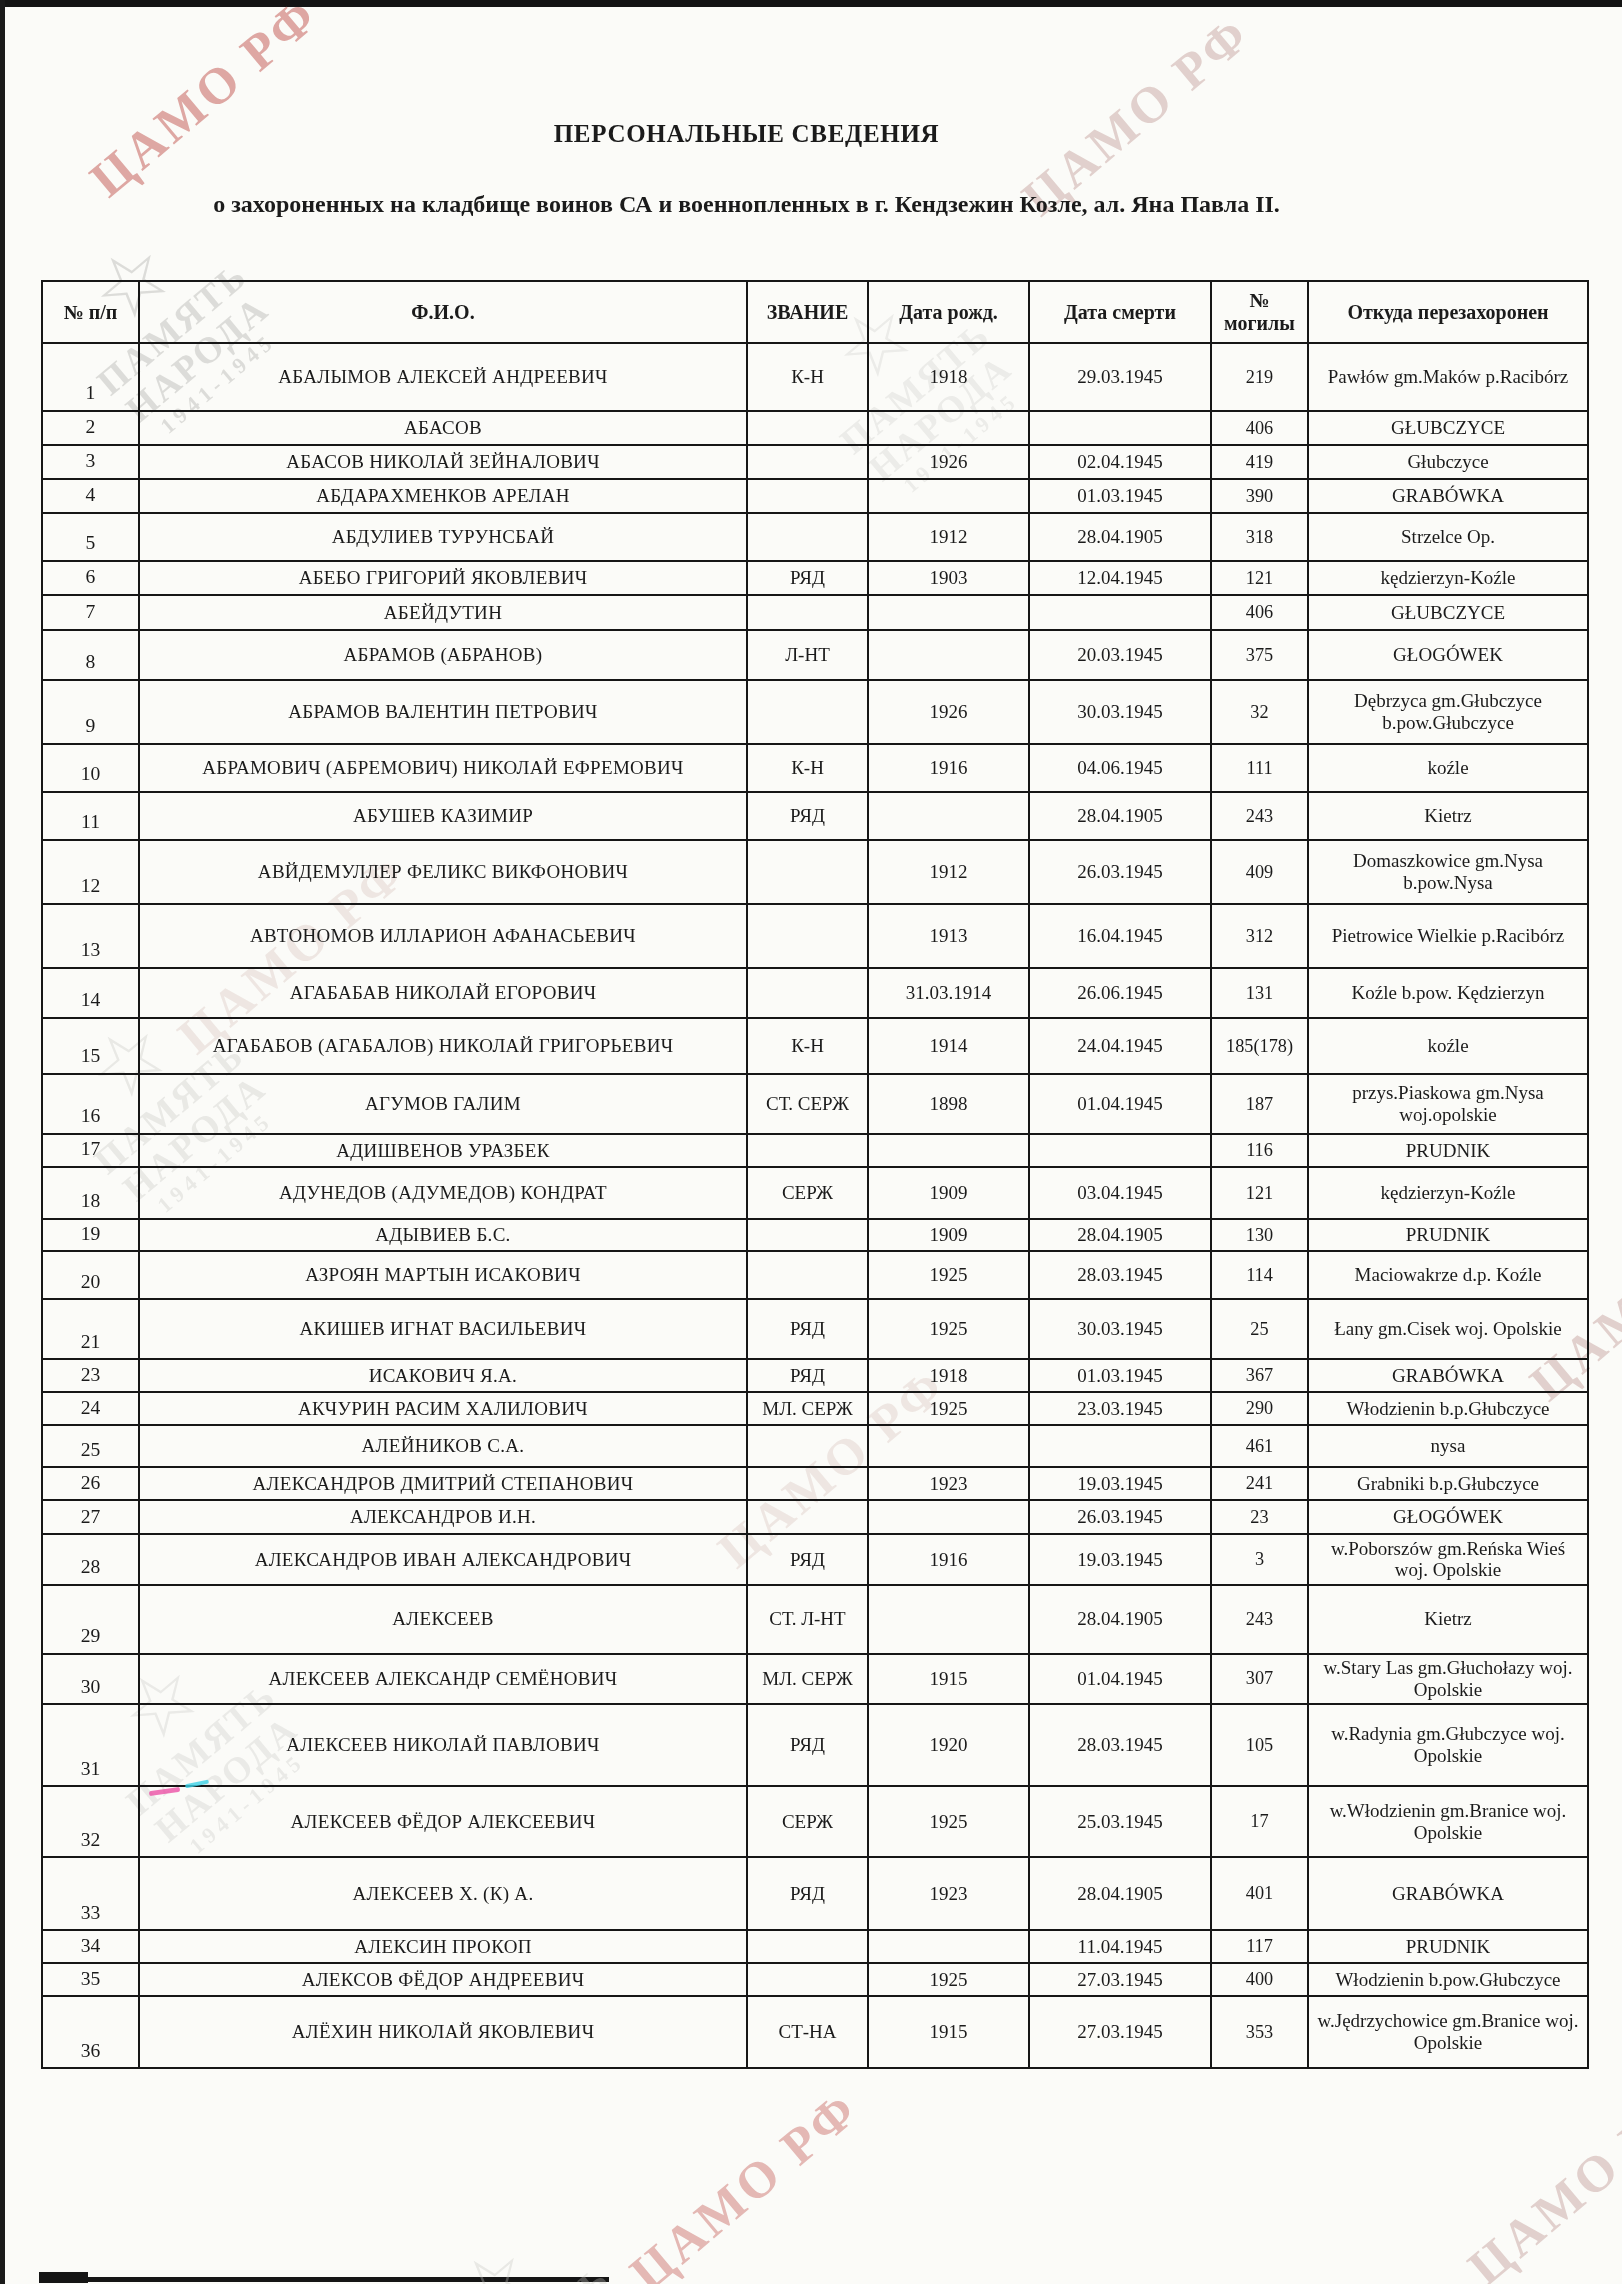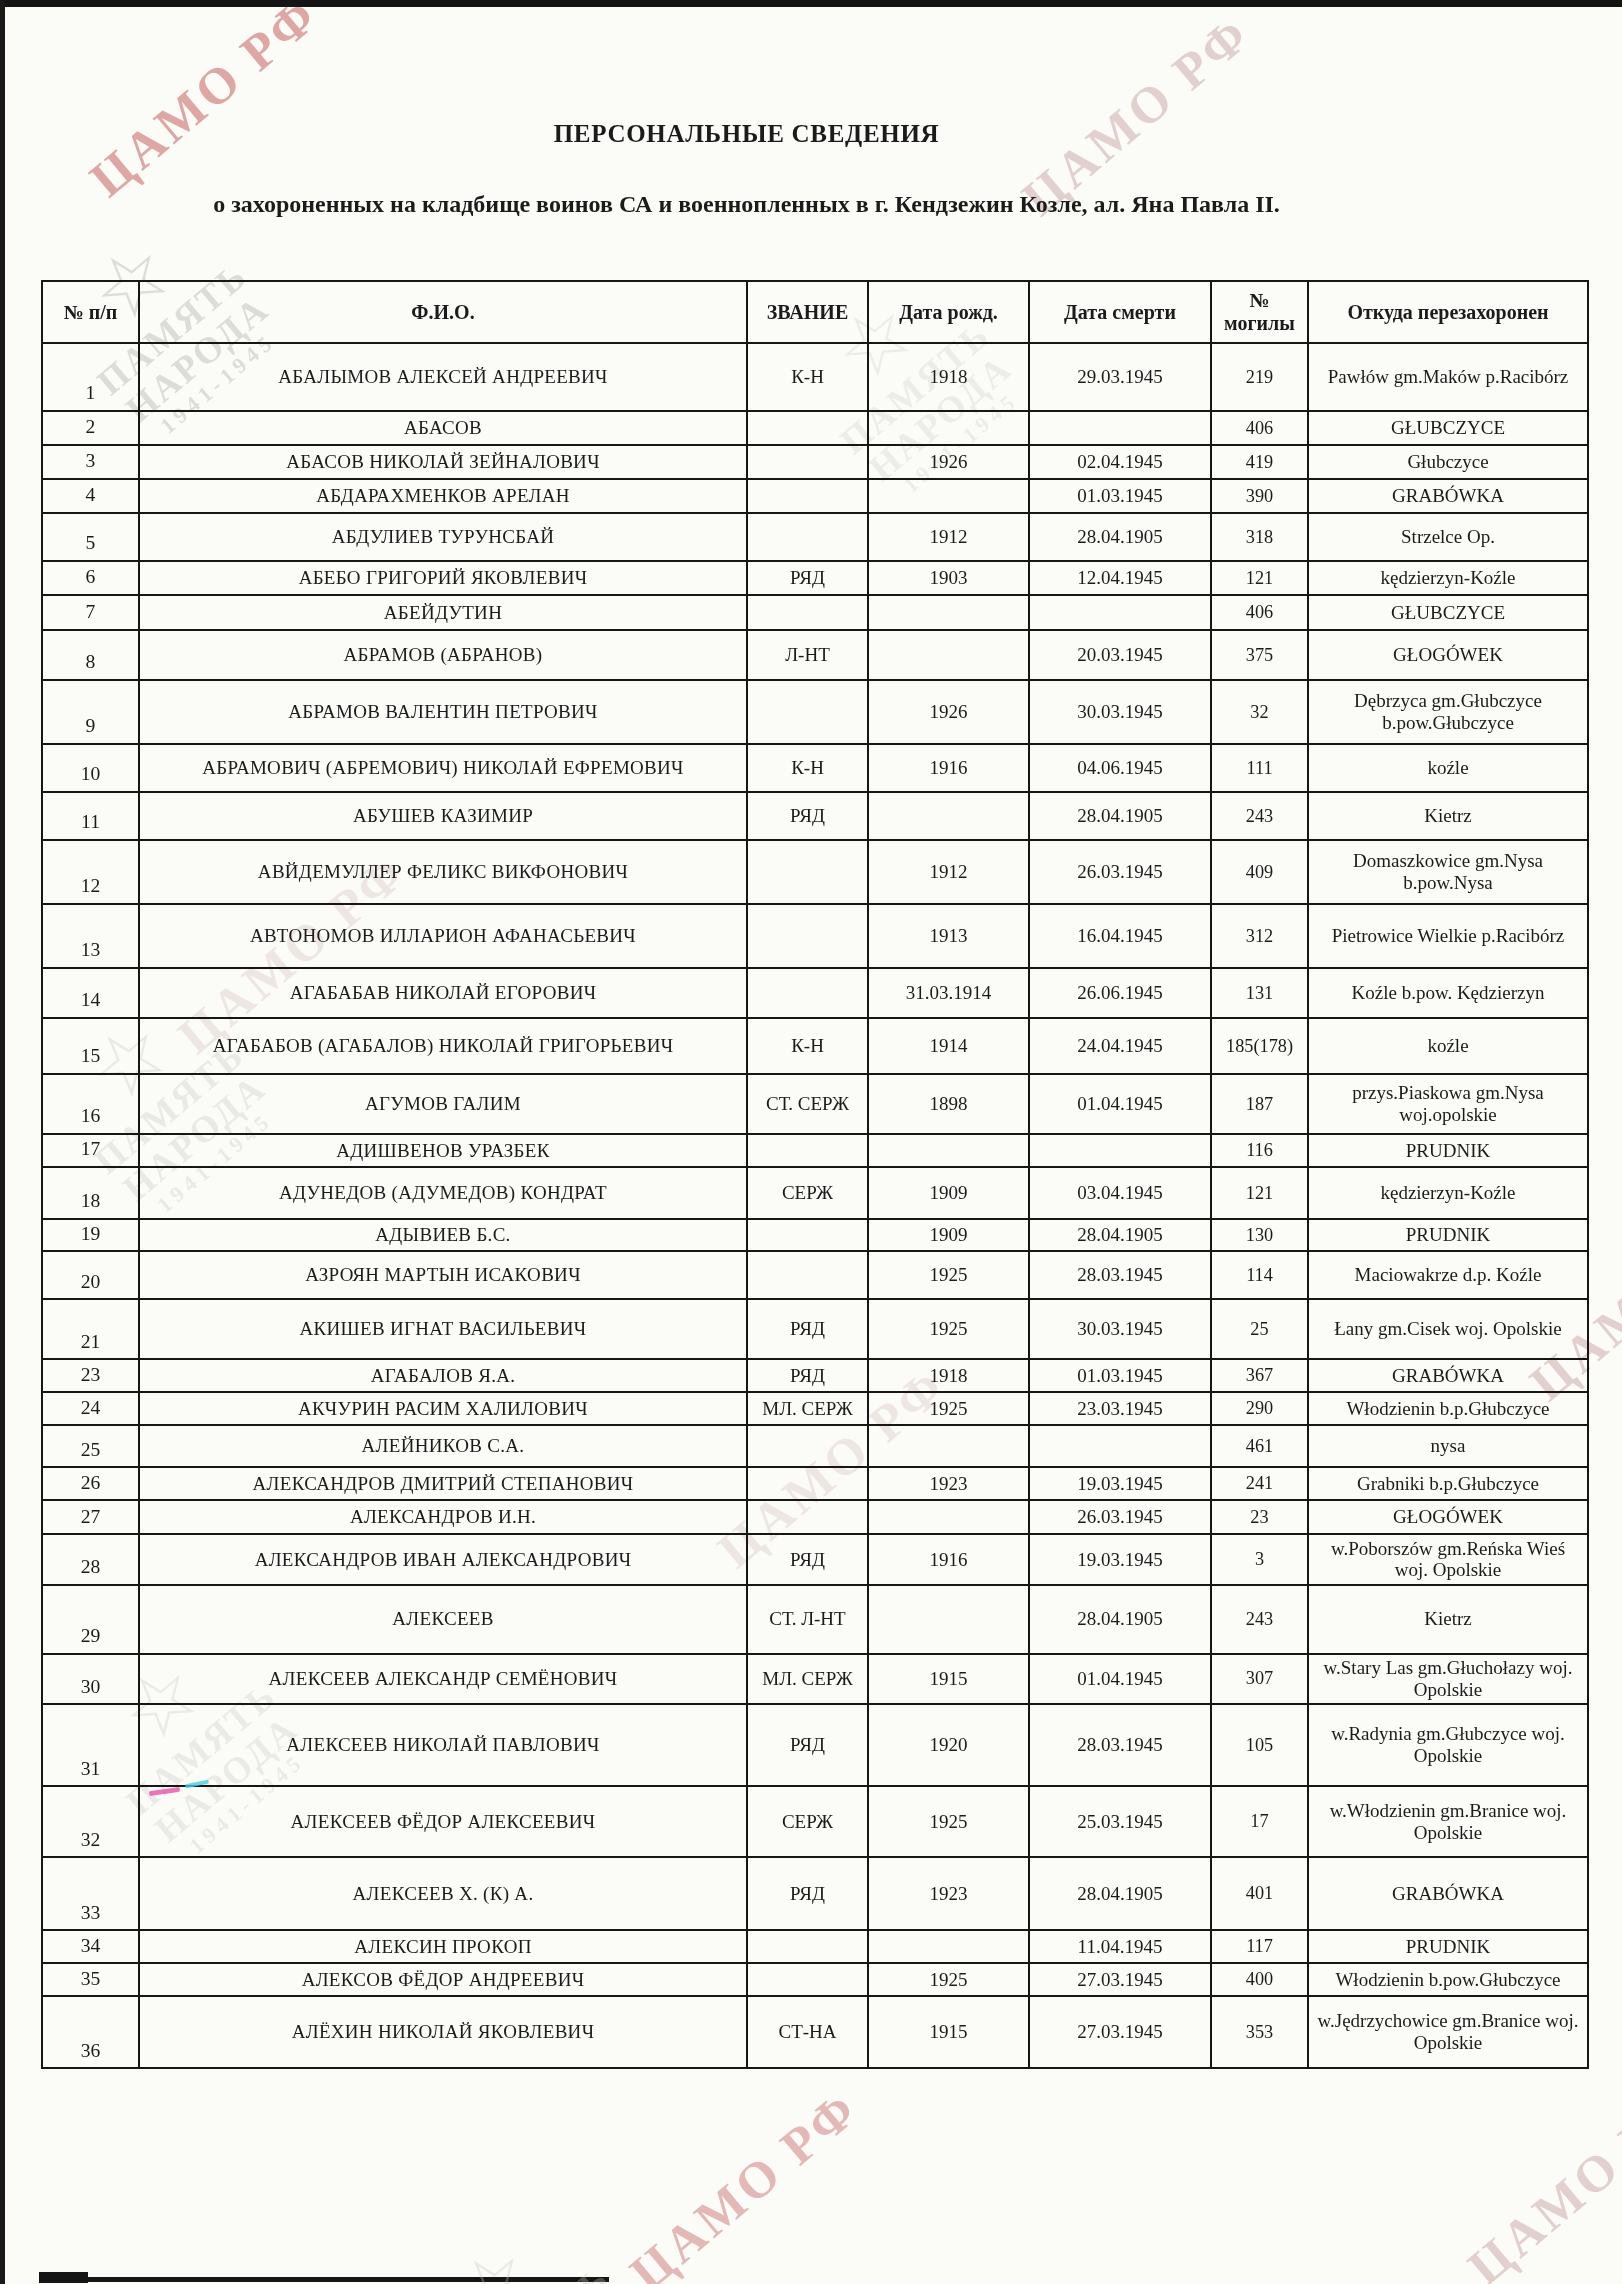--- a/index.html
+++ b/index.html
@@ -332,21 +332,21 @@
           <td class="col-n">21</td>
           <td class="col-name">АКИШЕВ ИГНАТ ВАСИЛЬЕВИЧ</td>
           <td class="col-rank">РЯД</td>
           <td class="col-born">1925</td>
           <td class="col-died">30.03.1945</td>
           <td class="col-grave">25</td>
           <td class="col-from">Łany gm.Cisek woj. Opolskie</td>
         </tr>
         <tr>
           <td class="col-n">23</td>
-          <td class="col-name">АГАБАЛОВ Я.А.</td>
+          <td class="col-name">ИСАКОВИЧ Я.А.</td>
           <td class="col-rank">РЯД</td>
           <td class="col-born">1918</td>
           <td class="col-died">01.03.1945</td>
           <td class="col-grave">367</td>
           <td class="col-from">GRABÓWKA</td>
         </tr>
         <tr>
           <td class="col-n">24</td>
           <td class="col-name">АКЧУРИН РАСИМ ХАЛИЛОВИЧ</td>
           <td class="col-rank">МЛ. СЕРЖ</td>

